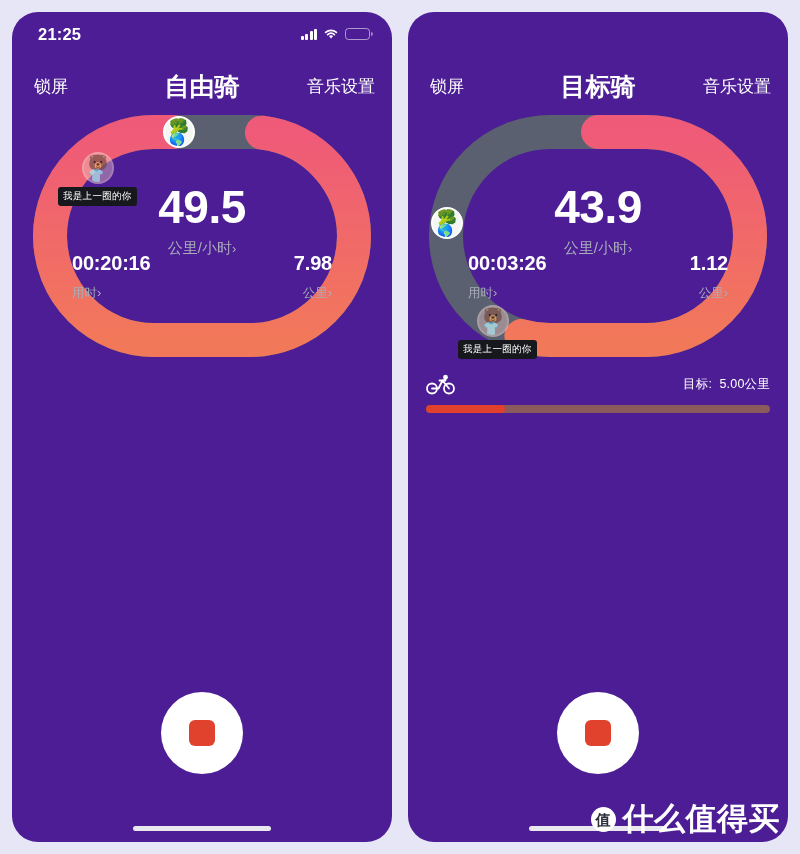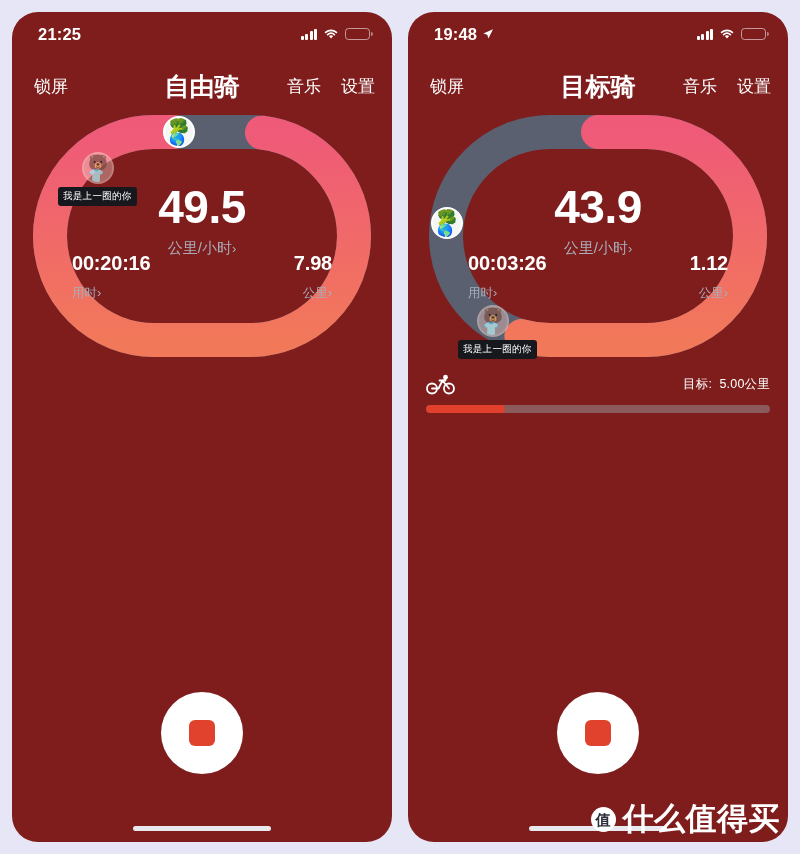--- a/index.html
+++ b/index.html
@@ -21,21 +21,21 @@
     inset: 0;
     display: flex;
     justify-content: space-between;
     padding: 12px;
     box-sizing: border-box;
   }
   .phone {
     position: relative;
     width: 380px;
     height: 830px;
-    background: #7f1d1d;
+    background: #4c1d95;
     border-radius: 26px;
     overflow: hidden;
     box-sizing: border-box;
     color: #ffffff;
   }
 
   
   .statusbar {
     position: absolute;
     top: 0; left: 0; right: 0;
@@ -112,21 +112,20 @@
     position: absolute;
     left: 0; right: 0;
     text-align: center;
     font-size: 25px;
     font-weight: bold;
     pointer-events: none;
   }
   .nav-right {
     margin-left: auto;
     display: flex;
-    gap: 20px;
     position: relative;
     z-index: 2;
     text-align: center;
   }
   .nav-item { color: #ffffff; }
 
   
   .track-wrap {
     position: absolute;
     top: 100px;
@@ -421,44 +420,20 @@
     </div>
 
     <div class="stop-btn">
       <span class="stop-square"></span>
     </div>
     <div class="home-indicator"></div>
   </div>
 
   <div class="phone">
 
-    <div class="statusbar">
-      <div class="status-left">
-        <span>19:48</span>
-        <svg class="loc-arrow" width="12" height="12" viewBox="0 0 12 12">
-          <path d="M11 1.2 L1.4 5.6 L5.3 6.7 L6.4 10.6 Z" fill="#fff"></path>
-        </svg>
-      </div>
-      <div class="status-right">
-        <span class="sig">
-            <i></i>
-            <i></i>
-            <i></i>
-            <i></i>
-          </span>
-        <svg class="wifi" viewBox="0 0 16 12">
-          <path d="M8 10.6 L10.1 8.1 A3.1 3.1 0 0 0 5.9 8.1 Z" fill="#fff"></path>
-          <path d="M2.6 4.4 A8.3 8.3 0 0 1 13.4 4.4" stroke="#fff" stroke-width="1.7" fill="none" stroke-linecap="round"></path>
-          <path d="M4.6 6.6 A5.3 5.3 0 0 1 11.4 6.6" stroke="#fff" stroke-width="1.7" fill="none" stroke-linecap="round"></path>
-        </svg>
-        <span class="batt">
-          <span class="batt-fill" id="batt1" style="width: 62%; background: rgb(255, 255, 255);"></span>
-        </span>
-      </div>
-    </div>
 
     <div class="navbar">
       <span class="nav-left nav-item">锁屏</span>
       <span class="nav-title">目标骑</span>
       <span class="nav-right">
         <span class="nav-item">音乐</span>
         <span class="nav-item">设置</span>
       </span>
     </div>
 

